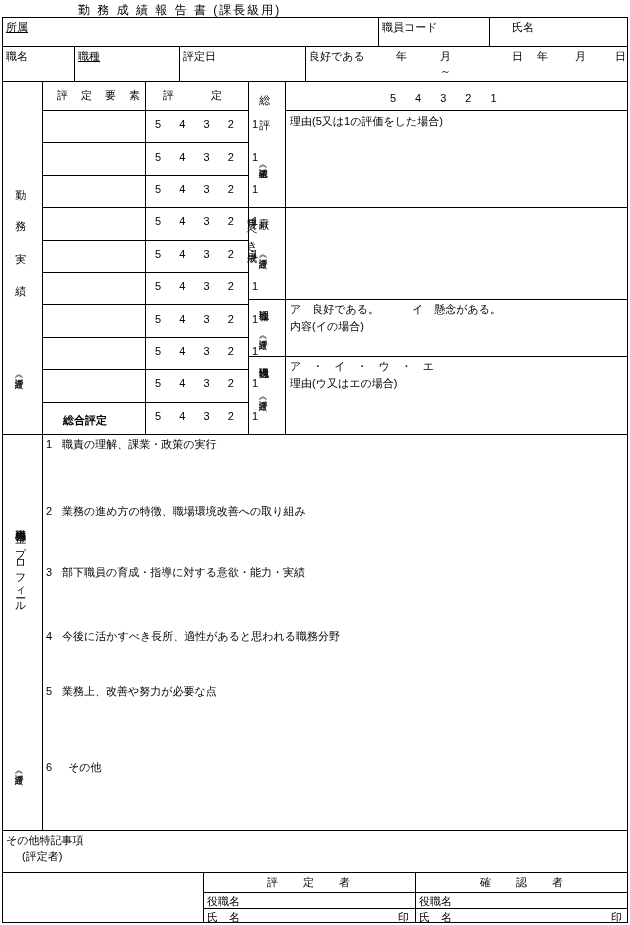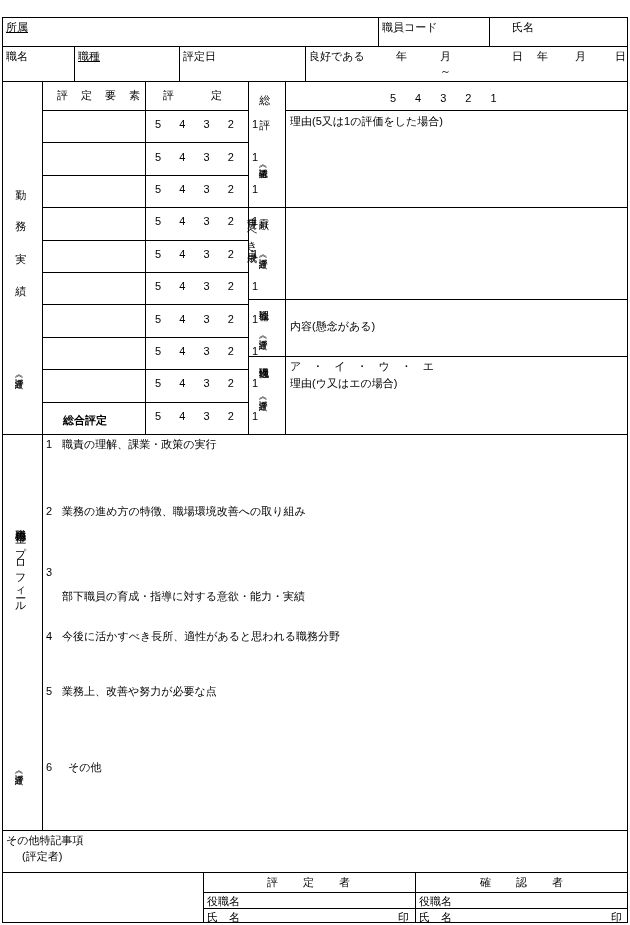--- a/index.html
+++ b/index.html
@@ -13,20 +13,21 @@
   .hl{height:1px;}
   .vl{width:1px;}
   .title{position:absolute;font-size:12px;letter-spacing:2px;white-space:pre;}
   .scale{position:absolute;font-size:11px;letter-spacing:4px;white-space:pre;}
 </style>
 </head>
 <body>
 
 <div id="page">
 
+  <div class="title" style="left:78px;top:2px;">勤 務 成 績 報 告 書 (課長級用)</div>
 
   <div class="ln hl" style="left:2px;top:17px;width:626px;"></div>
   <div class="ln hl" style="left:2px;top:922px;width:626px;"></div>
   <div class="ln vl" style="left:2px;top:17px;height:906px;"></div>
   <div class="ln vl" style="left:627px;top:17px;height:906px;"></div>
 
   <div class="ln hl" style="left:2px;top:46px;width:626px;"></div>
   <div class="ln hl" style="left:2px;top:81px;width:626px;"></div>
 
   <div class="ln vl" style="left:378px;top:17px;height:29px;"></div>
@@ -106,21 +107,22 @@
   <div class="t" style="left:290px;top:115px;">理由(5又は1の評価をした場合)</div>
 
   <div class="ln hl" style="left:248px;top:299px;width:380px;"></div>
   <div class="vt sm" style="left:258px;top:211px;letter-spacing:1px;">貢献</div>
   <div class="vt sm" style="left:246px;top:211px;letter-spacing:0px;">注目すべき成果・</div>
   <div class="vt xs" style="left:258px;top:252px;">《評定者》</div>
 
   <div class="ln hl" style="left:248px;top:356px;width:380px;"></div>
   <div class="vt sm" style="left:258px;top:303px;">倫理観</div>
   <div class="vt xs" style="left:258px;top:333px;">《評定者》</div>
-  <div class="t" style="left:290px;top:320px;">内容(懸念がある)</div>
+  <div class="t" style="left:290px;top:303px;">ア　良好である。　　　イ　懸念がある。</div>
+  <div class="t" style="left:290px;top:320px;">内容(イの場合)</div>
 
   <div class="vt sm" style="left:258px;top:360px;">現職適性</div>
   <div class="vt xs" style="left:258px;top:394px;">《評定者》</div>
   <div class="t" style="left:290px;top:360px;">ア　・　イ　・　ウ　・　エ</div>
   <div class="t" style="left:290px;top:377px;">理由(ウ又はエの場合)</div>
 
   <div class="ln hl" style="left:2px;top:434px;width:626px;"></div>
   <div class="ln hl" style="left:2px;top:830px;width:626px;"></div>
   <div class="ln vl" style="left:42px;top:434px;height:396px;"></div>
 
@@ -128,21 +130,21 @@
   <div class="vt xs" style="left:14px;top:768px;">《評定者》</div>
 
   <div id="profile-items">
       <div class="t" style="left: 46px; top: 438px;">1</div>
       <div class="t" style="left: 62px; top: 438px;">職責の理解、課業・政策の実行</div>
       <div style="position: absolute; left: 62px; top: 455px; width: 555px; height: 47px;"></div>
       <div class="t" style="left: 46px; top: 505px;">2</div>
       <div class="t" style="left: 62px; top: 505px;">業務の進め方の特徴、職場環境改善への取り組み</div>
       <div style="position: absolute; left: 62px; top: 522px; width: 555px; height: 41px;"></div>
       <div class="t" style="left: 46px; top: 566px;">3</div>
-      <div class="t" style="left: 62px; top: 590px;">部下職員の育成・指導に対する意欲・能力・実績</div>
+      <div class="t" style="left: 62px; top: 566px;">部下職員の育成・指導に対する意欲・能力・実績</div>
       <div style="position: absolute; left: 62px; top: 583px; width: 555px; height: 44px;"></div>
       <div class="t" style="left: 46px; top: 630px;">4</div>
       <div class="t" style="left: 62px; top: 630px;">今後に活かすべき長所、適性があると思われる職務分野</div>
       <div style="position: absolute; left: 62px; top: 647px; width: 555px; height: 35px;"></div>
       <div class="t" style="left: 46px; top: 685px;">5</div>
       <div class="t" style="left: 62px; top: 685px;">業務上、改善や努力が必要な点</div>
       <div style="position: absolute; left: 62px; top: 702px; width: 555px; height: 56px;"></div>
       <div class="t" style="left: 46px; top: 761px;">6</div>
       <div class="t" style="left: 62px; top: 761px; margin-left: 6px;">その他</div>
       <div style="position: absolute; left: 62px; top: 778px; width: 555px; height: 19px;"></div>

